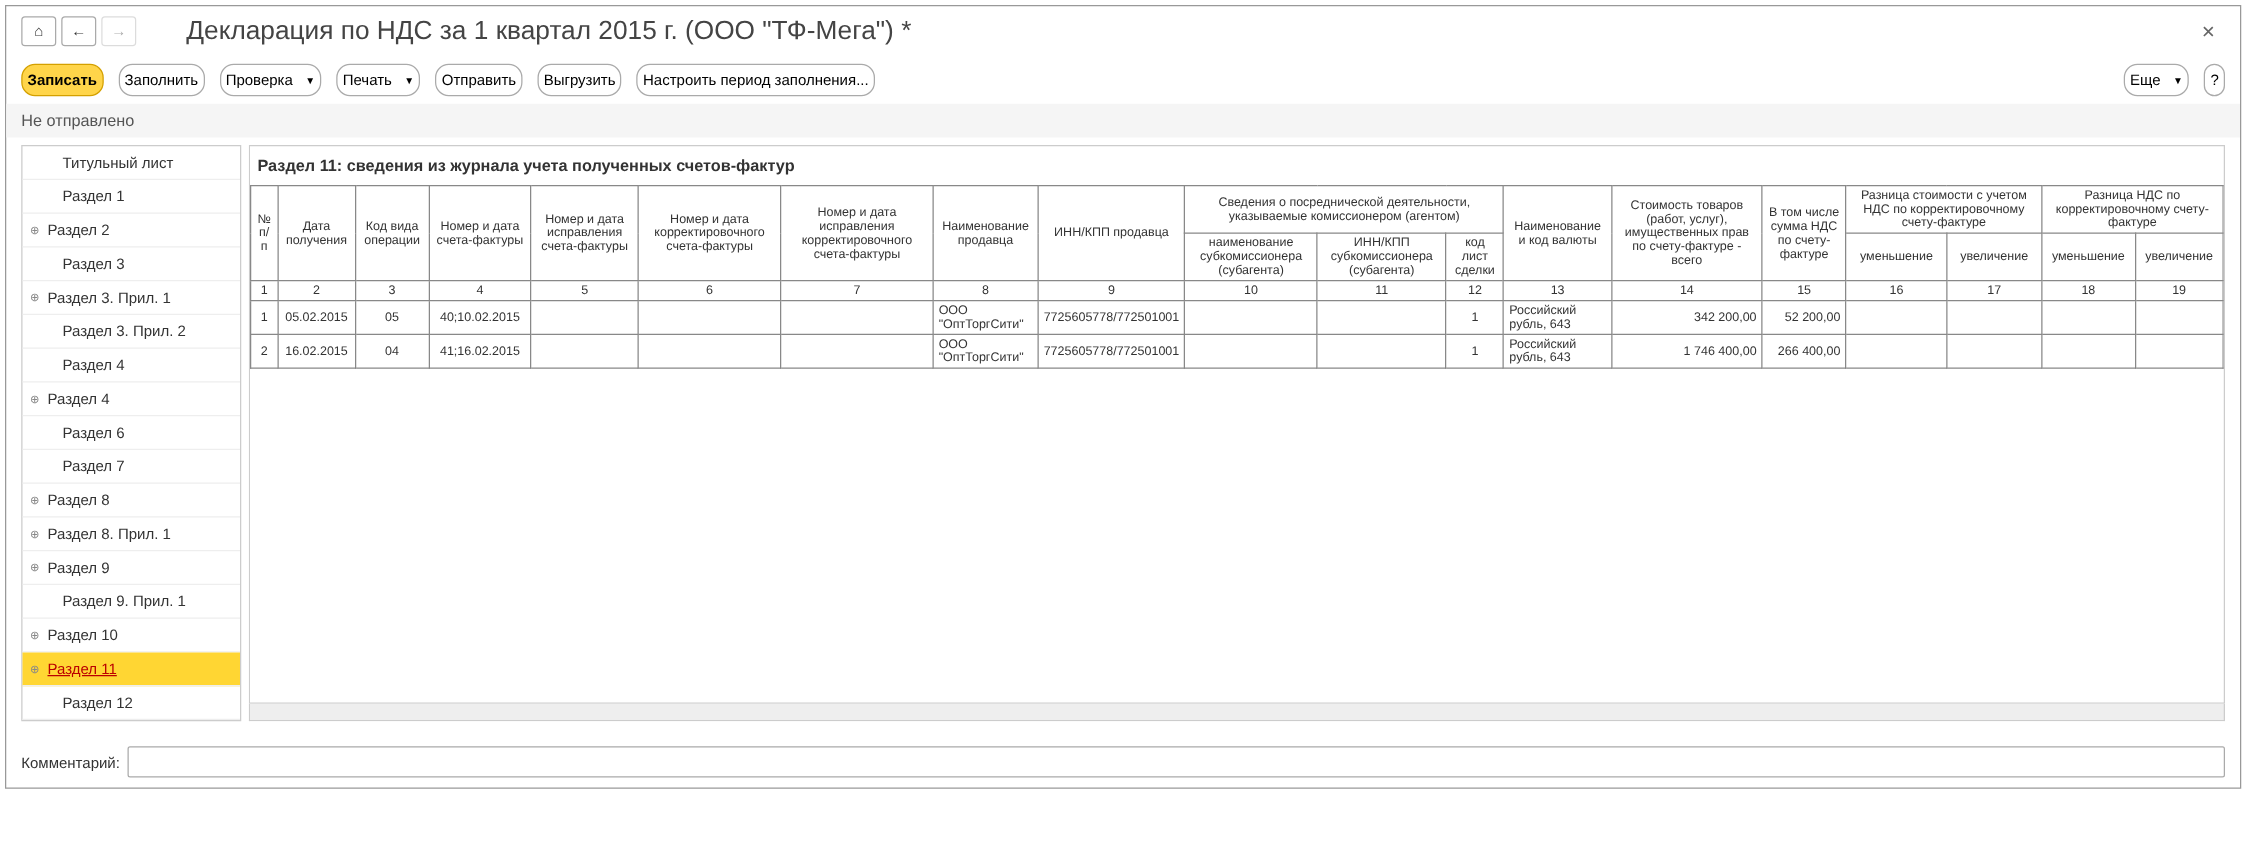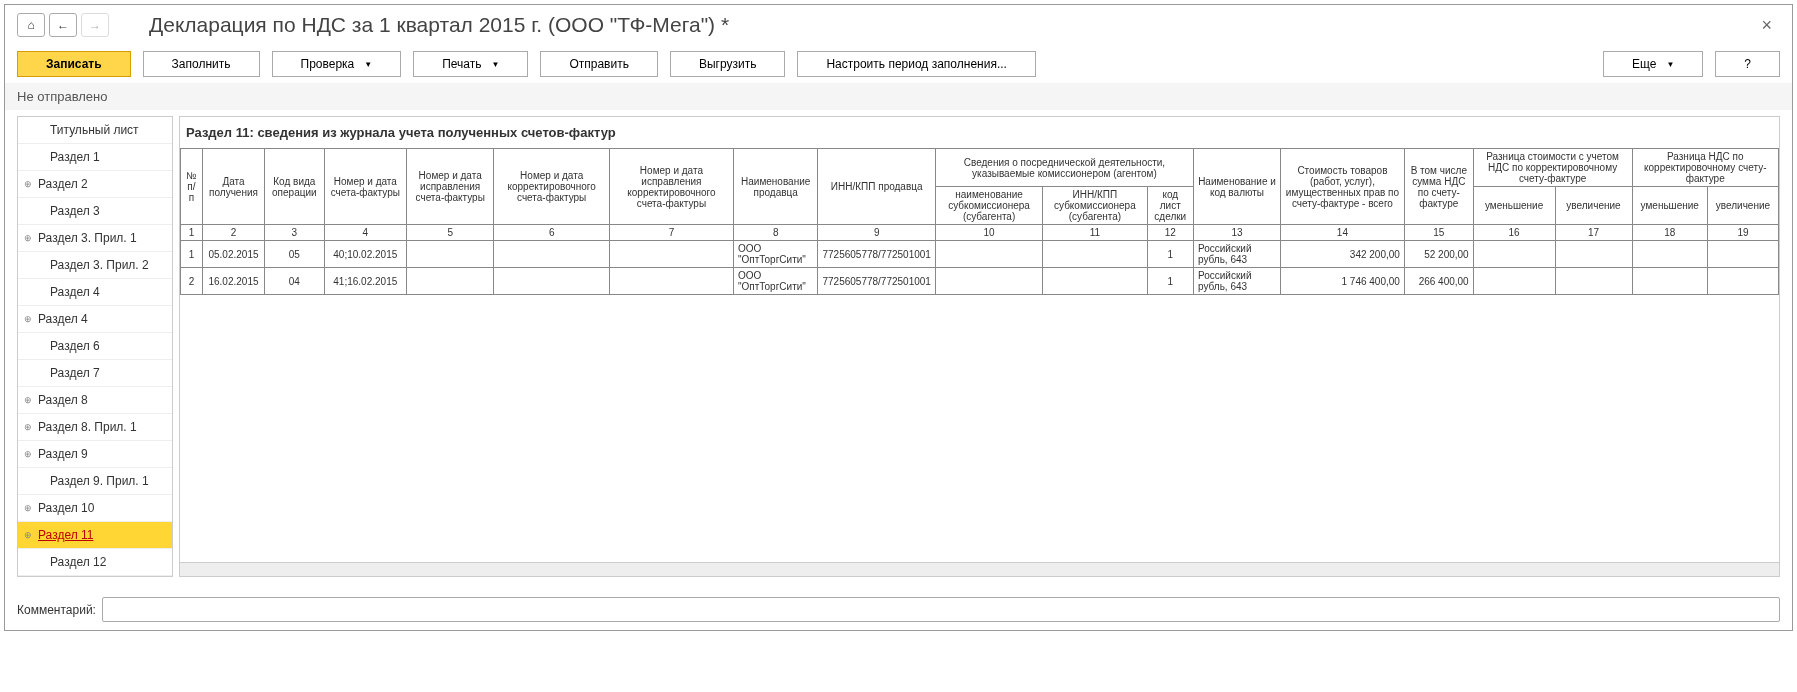--- a/index.html
+++ b/index.html
@@ -5,27 +5,27 @@
 * { box-sizing: border-box; margin: 0; padding: 0; }
 body { font-family: Arial, sans-serif; font-size: 12px; background: #fff; color: #333; }
 .window { border: 1px solid #999; margin: 4px; background: #fff; }
 .titlebar { display: flex; align-items: center; padding: 8px 12px; }
 .nav-buttons { display: flex; gap: 4px; margin-right: 40px; }
 .nav-btn { width: 28px; height: 24px; border: 1px solid #aaa; background: #fff; border-radius: 3px; display: flex; align-items: center; justify-content: center; cursor: pointer; }
 .nav-btn.disabled { opacity: 0.4; }
 .title { font-size: 21px; color: #444; }
 .close-btn { margin-left: auto; font-size: 18px; cursor: pointer; color: #666; padding: 0 8px; }
 .toolbar { display: flex; align-items: center; padding: 6px 12px; gap: 12px; }
-.btn { padding: 5px 28px; border: 1px solid #aaa; background: #fff; border-radius: 0; cursor: pointer; font-size: 12px; display: inline-flex; align-items: center; gap: 6px; }
+.btn { padding: 5px 4px; border: 1px solid #aaa; background: #fff; border-radius: 11px; cursor: pointer; font-size: 12px; display: inline-flex; align-items: center; gap: 6px; }
 .btn-primary { background: #ffd54a; border-color: #d4a000; font-weight: bold; }
 .btn-caret::after { content: "▼"; font-size: 8px; margin-left: 4px; }
 .toolbar-spacer { flex: 1; }
 .status-bar { padding: 6px 12px; background: #f5f5f5; font-size: 13px; color: #555; }
 .content { display: flex; padding: 6px 12px 12px; gap: 6px; }
-.sidebar { width: 156px; border: 1px solid #ccc; background: #fff; }
+.sidebar { width: 176px; border: 1px solid #ccc; background: #fff; }
 .sidebar-item { padding: 6px 8px 6px 20px; border-bottom: 1px solid #eee; cursor: pointer; position: relative; font-size: 12px; }
 .sidebar-item.selected { background: #ffd633; }
 .sidebar-item.selected .sidebar-text { color: #b00; text-decoration: underline; text-decoration-color: #b00; }
 .sidebar-item .marker { position: absolute; left: 6px; top: 8px; font-size: 9px; color: #888; }
 .sidebar-item.indent { padding-left: 32px; }
 .main { flex: 1; display: flex; flex-direction: column; overflow: hidden; }
 .radio-row { display: inline-flex; align-items: center; gap: 10px; padding: 4px 10px; border: 2px solid #d00; margin-bottom: 6px; font-size: 12px; }
 .radio-opt { display: inline-flex; align-items: center; gap: 4px; }
 .section-title { font-weight: bold; font-size: 13px; padding: 8px 6px; }
 .table-wrap { border: 1px solid #ccc; overflow: auto; flex: 1; }

